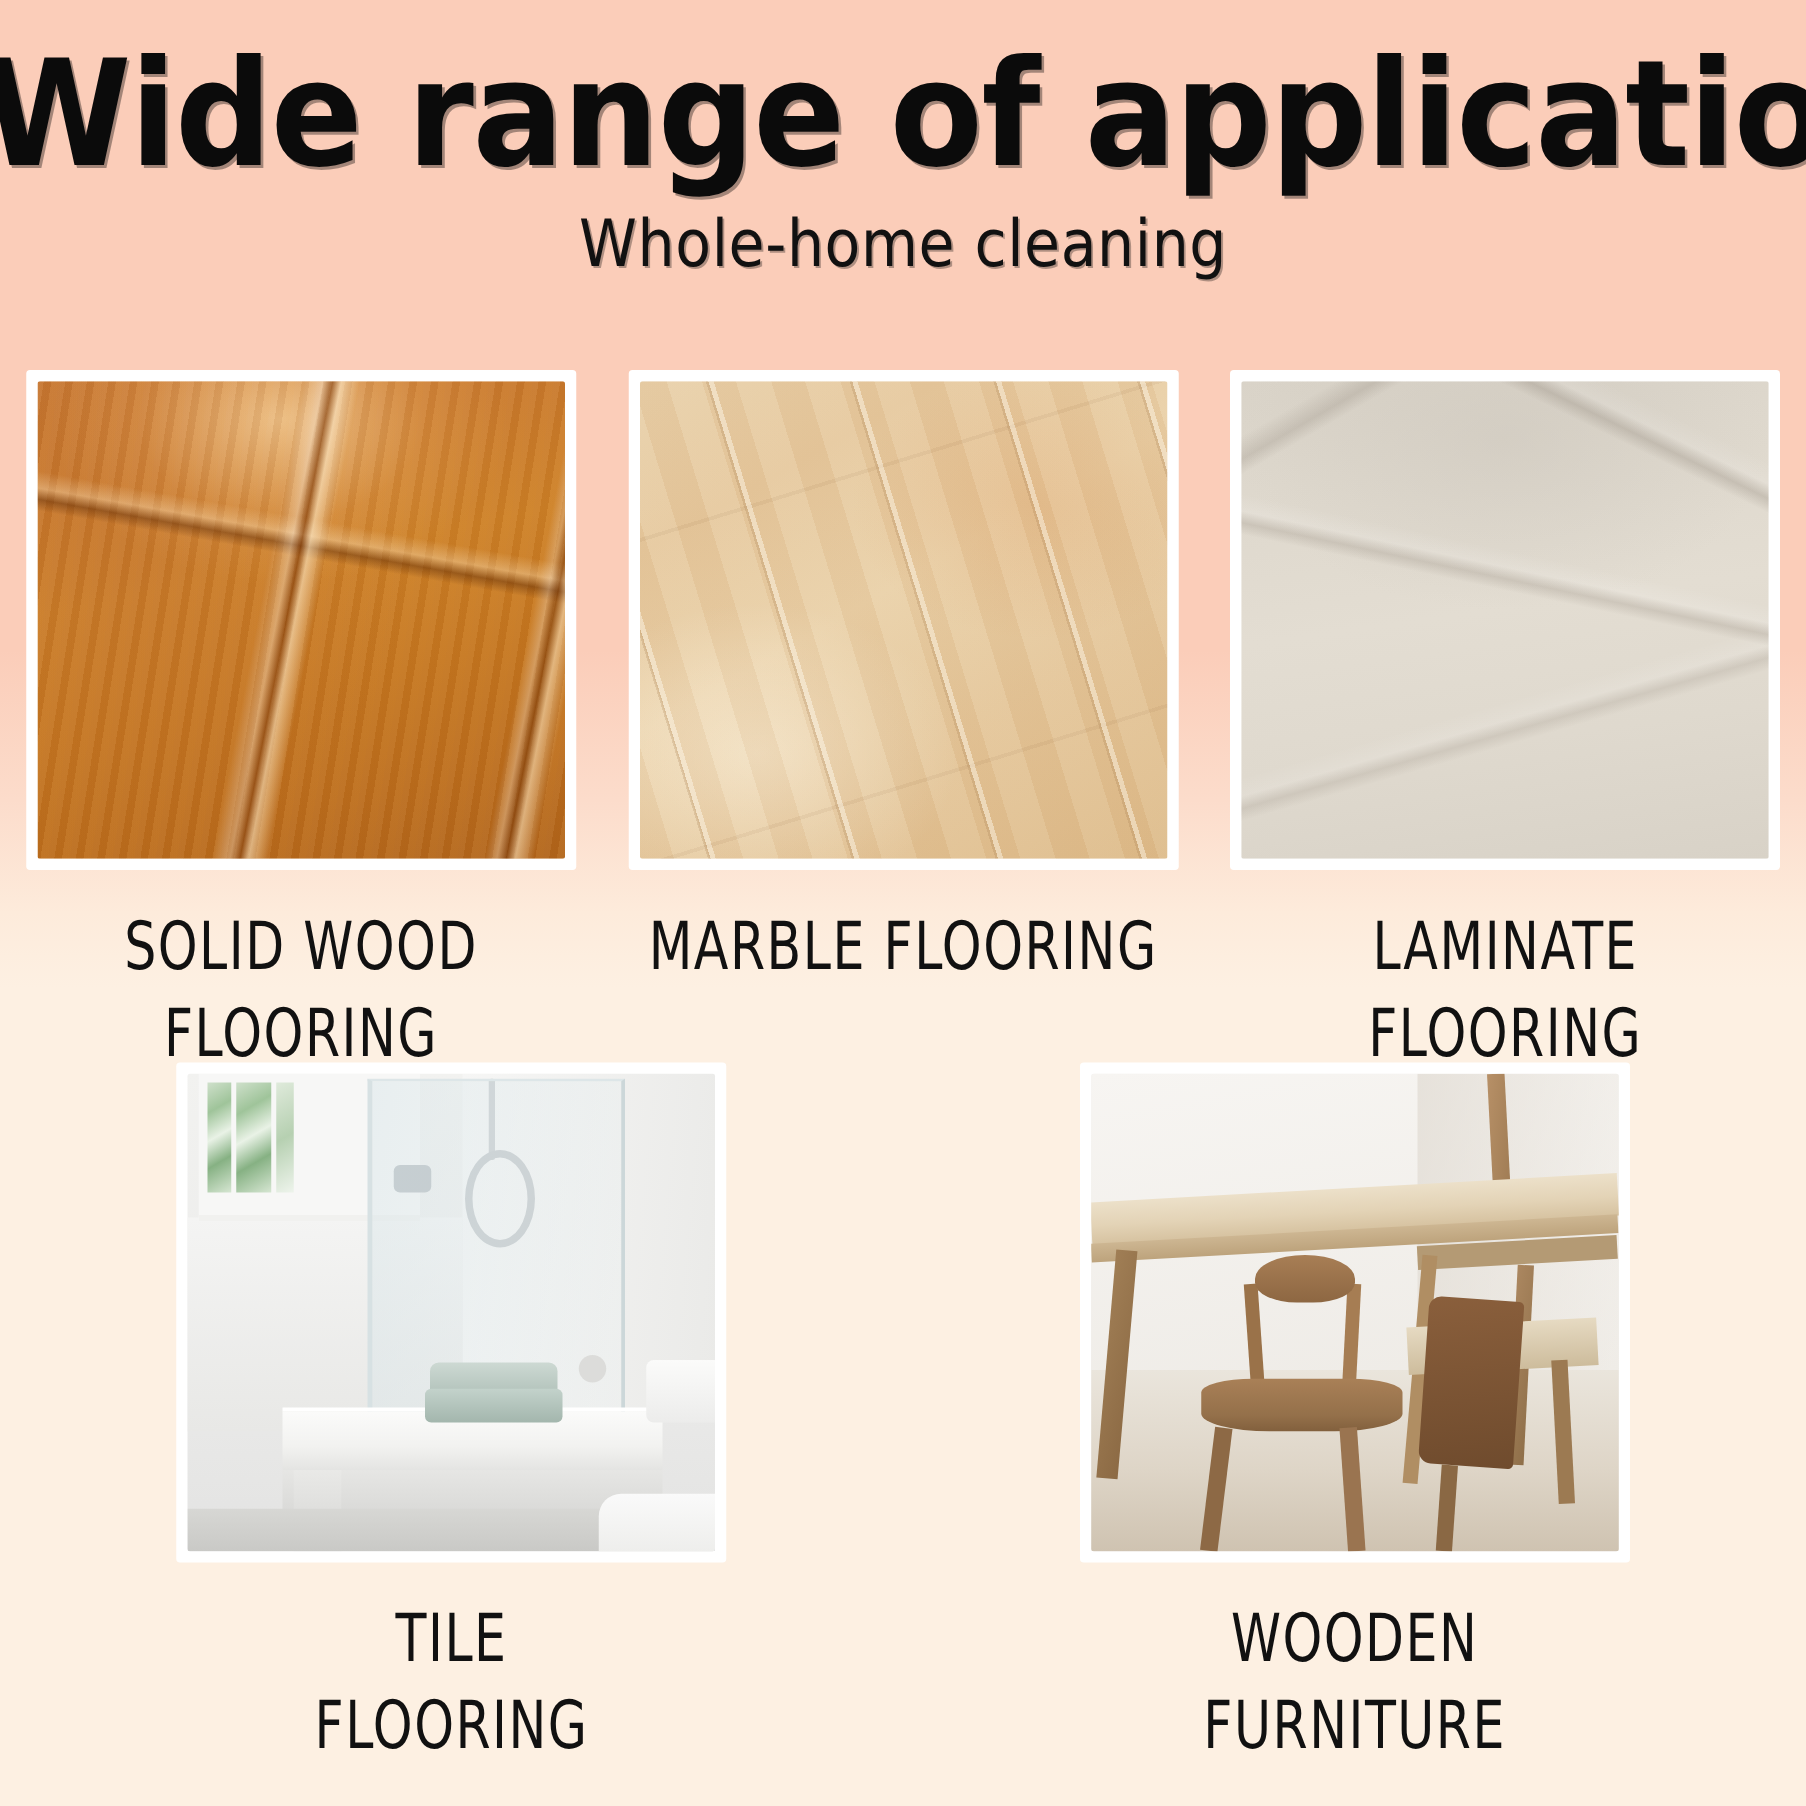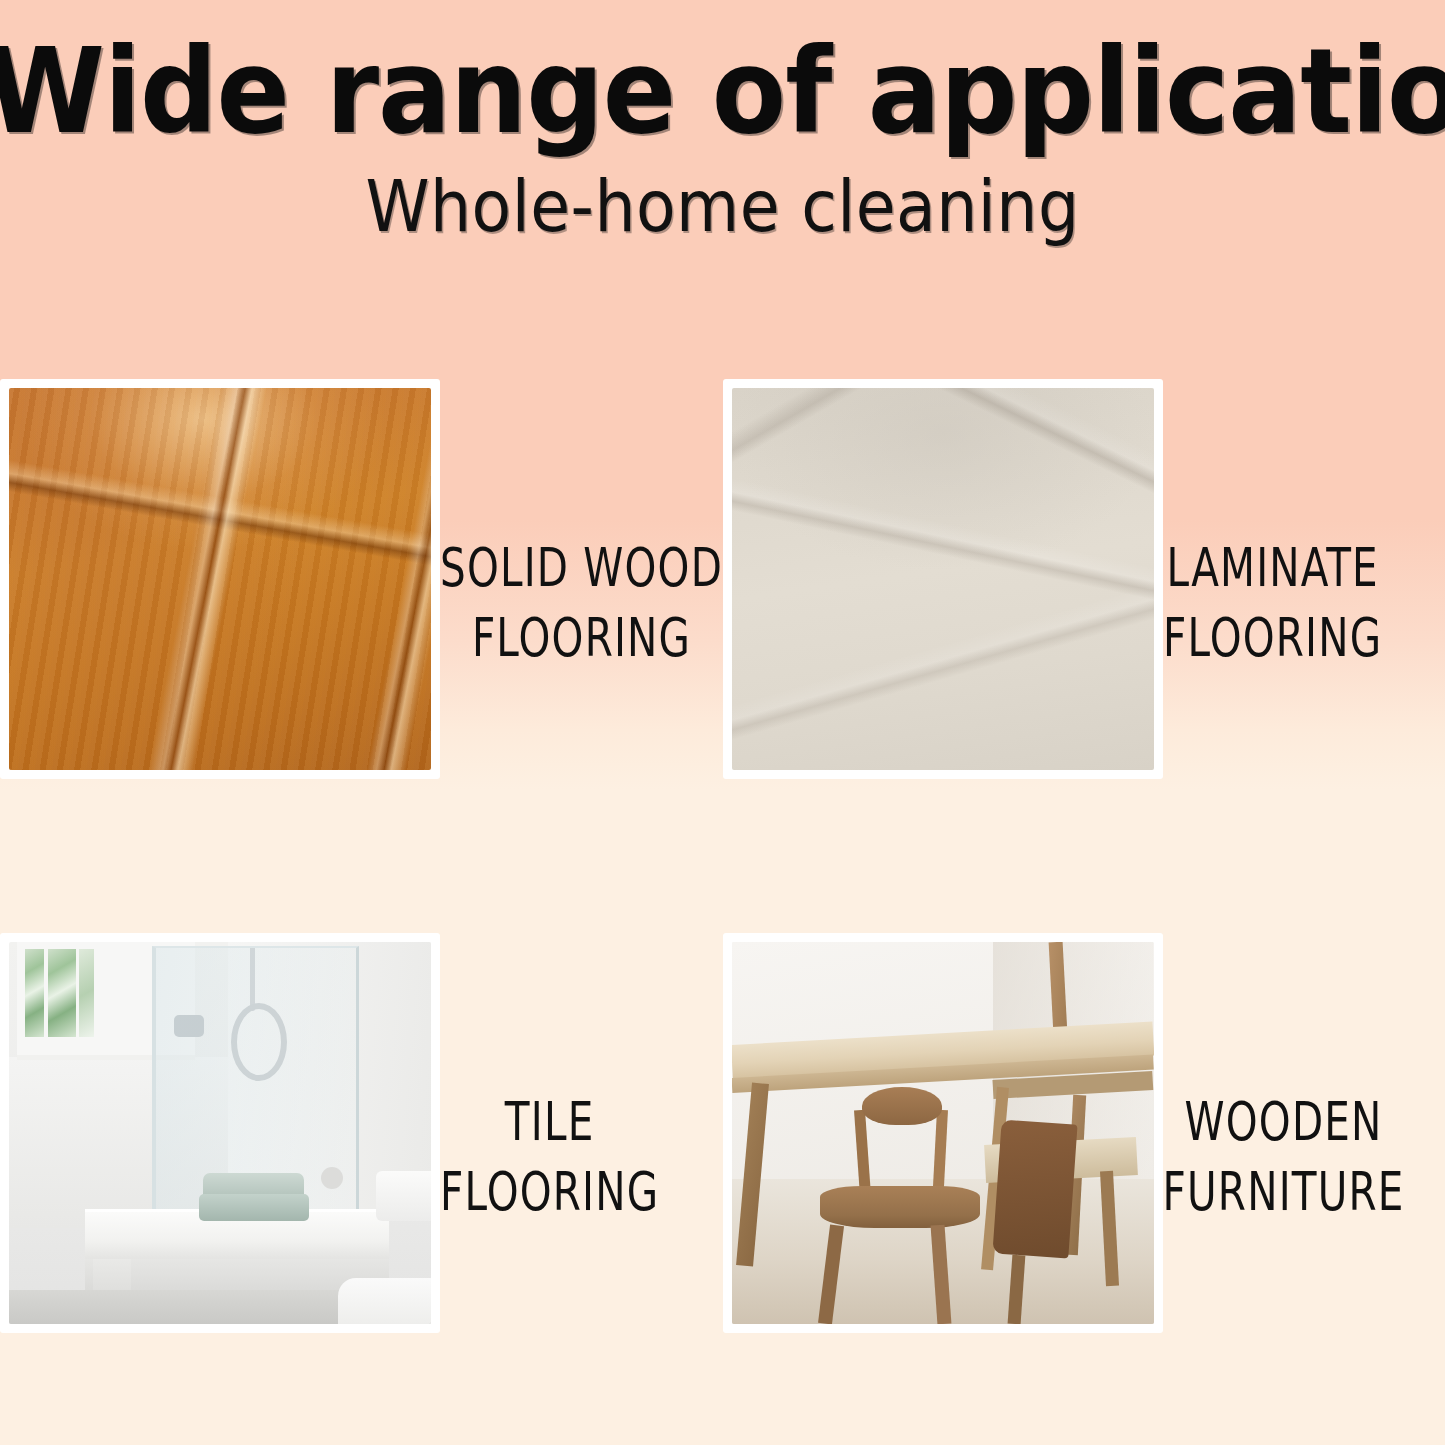--- a/index.html
+++ b/index.html
@@ -32,21 +32,21 @@
     letter-spacing:-1px;
     color:#0b0b0b;
     transform:scaleX(1.02);
     white-space:nowrap;
     text-shadow:2px 2px 0 rgba(0,0,0,0.35);
   }
 
   .subtitle {
     font-family:"DejaVu Sans Condensed","Liberation Sans", sans-serif;
     font-weight:500;
-    font-size:72px;
+    font-size:52px;
     line-height:1;
     margin-top:20px;
     letter-spacing:0.5px;
     color:#111;
     white-space:nowrap;
     text-shadow:1.5px 1.5px 0 rgba(0,0,0,0.3);
     text-align:center;
   }
 
   
@@ -56,21 +56,21 @@
     width:1445px;
   }
 
   .row { display:flex; }
   .row-1 { height:566px; }
   .row-2 { height:566px; margin-top:-12px; }
 
   .cell {
     flex:1 1 0;
     display:flex;
-    flex-direction:row;
+    flex-direction:column;
     align-items:center;
   }
 
   .frame {
     width:440px;
     height:400px;
     background:#ffffff;
     padding:9px;
     border-radius:3px;
   }
@@ -263,20 +263,28 @@
     <div class="cell">
       <div class="frame">
         <div class="photo tex-solidwood"></div>
       </div>
       <div class="caption">
         <span class="ln">SOLID WOOD</span>
         <span class="ln">FLOORING</span>
       </div>
     </div>
 
+    <div class="cell">
+      <div class="frame">
+        <div class="photo tex-marblewood"></div>
+      </div>
+      <div class="caption">
+        <span class="ln">MARBLE FLOORING</span>
+      </div>
+    </div>
 
     <div class="cell">
       <div class="frame">
         <div class="photo tex-laminate"></div>
       </div>
       <div class="caption">
         <span class="ln">LAMINATE</span>
         <span class="ln">FLOORING</span>
       </div>
     </div>

